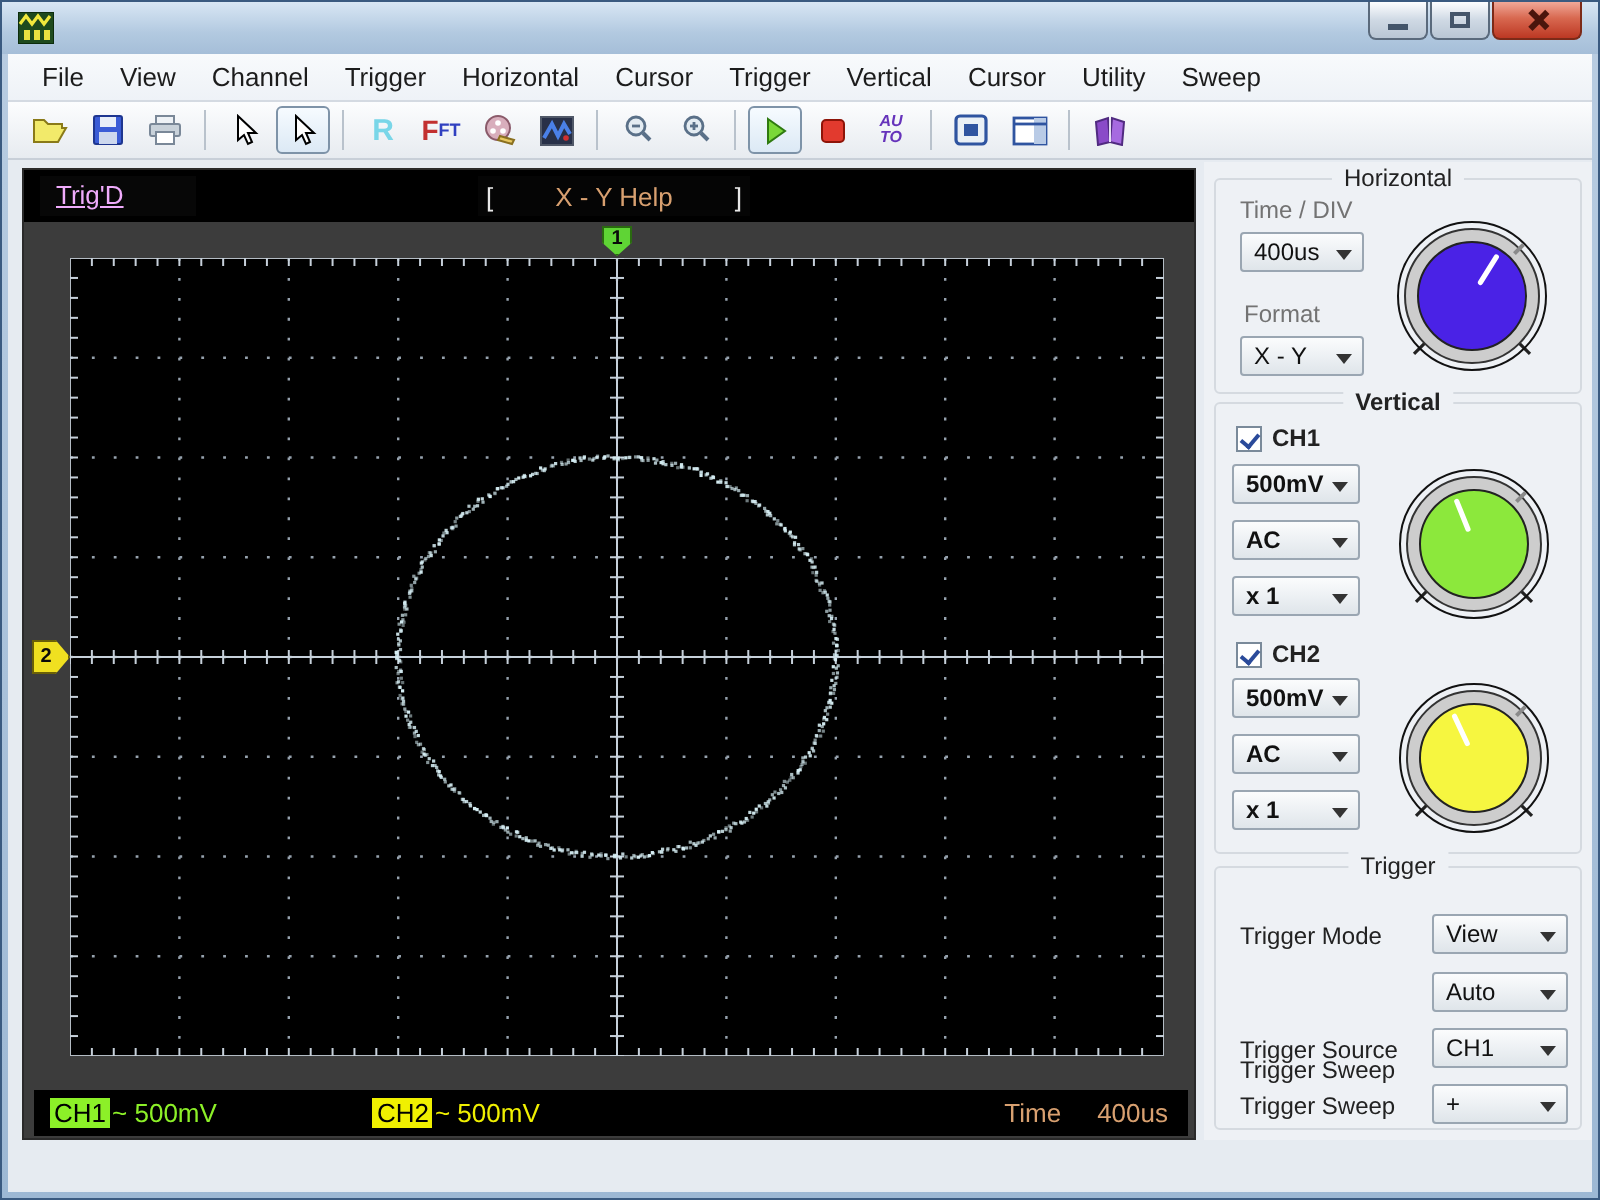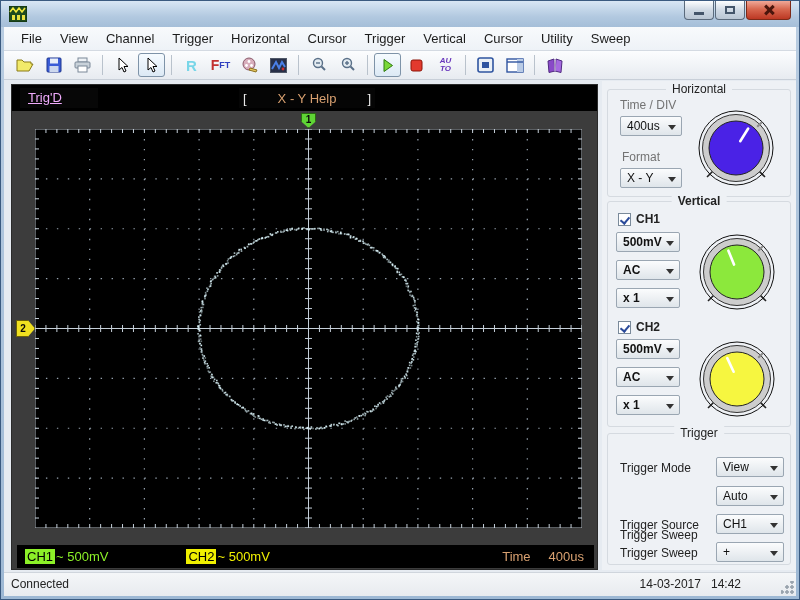--- a/index.html
+++ b/index.html
@@ -1208,22 +1208,14 @@
           </div>
           <span class="trig-row-label" style="top:112px;">Trigger Sweep</span>
           <div class="combo trig-combo" style="top:108px;">
             <span>+</span>
               <span class="arrow"></span>
           </div>
         </div>
       </div>
     </div>
 
-    <div class="statusbar">
-      <span class="status-left">Connected</span>
-      <span class="status-right">
-        <span>14-03-2017</span>
-        <span>14:42</span>
-      </span>
-      <span class="grip"></span>
-    </div>
   </div>
 </div>
 
 </body></html>

